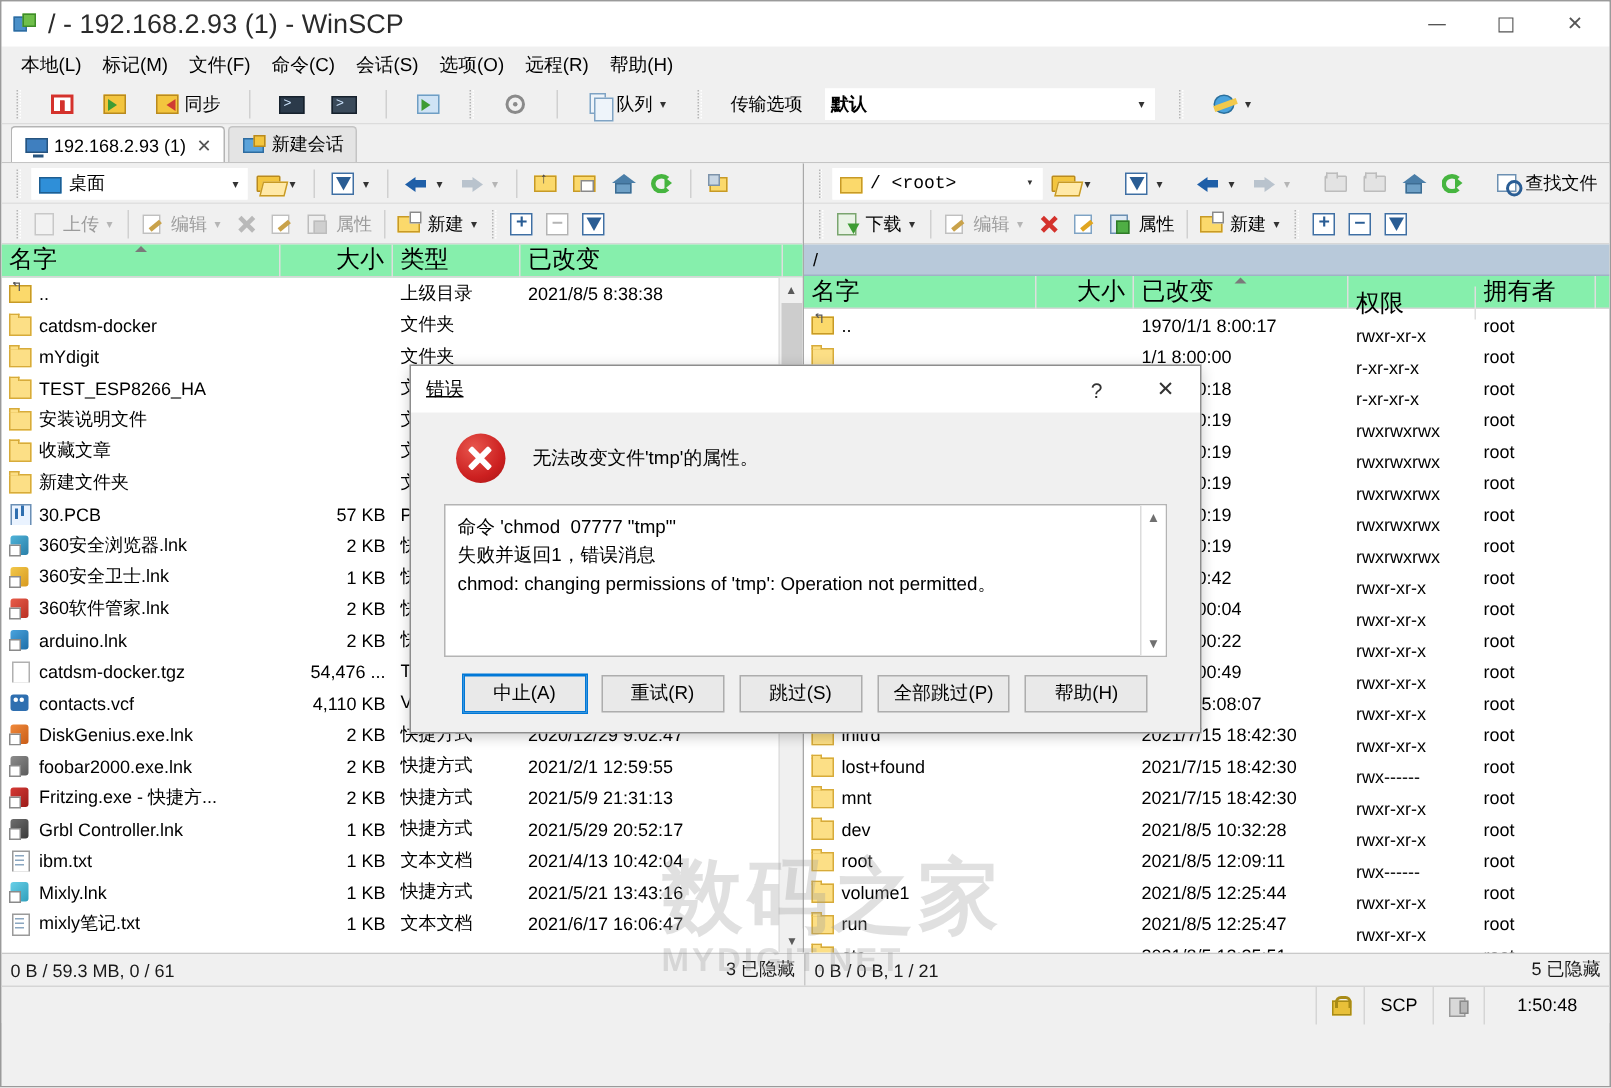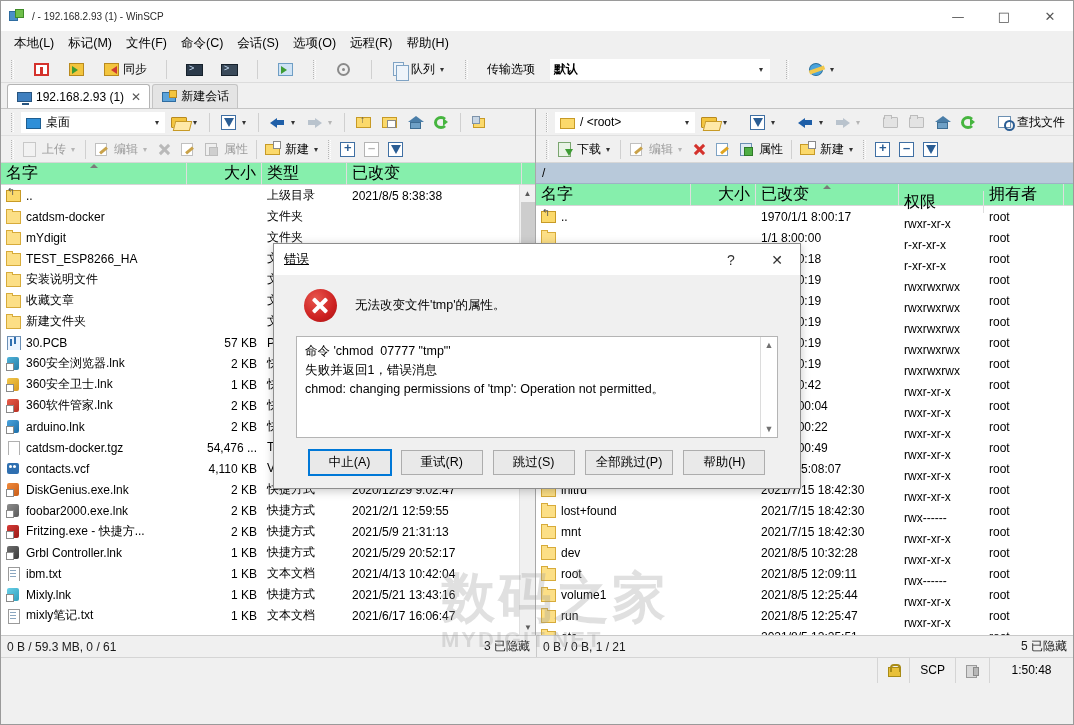--- a/index.html
+++ b/index.html
@@ -27,21 +27,21 @@
     display: flex; align-items: center;
     position: relative;
   }
   .titlebar .tb-icon {
     width: 16px; height: 16px; margin-left: 8px; margin-right: 7px;
     position: relative;
   }
   .tb-icon .sq1 { position:absolute; left:0; top:3px; width:9px; height:10px; background:#4a90c9; border:1px solid #2e6ca0; }
   .tb-icon .sq2 { position:absolute; left:6px; top:1px; width:9px; height:9px; background:#6fbf4a; border:1px solid #3f8c28; }
   .titlebar .tb-title {
-    font-size: 10px; color: #2b2b2b;
+    font-size: 18px; color: #2b2b2b;
     white-space: nowrap;
   }
   .wincontrols {
     position: absolute; right: 0; top: 0; height: 30px;
     display: flex; align-items: stretch;
   }
   .wincontrols div {
     width: 46px; display: flex; align-items: center; justify-content: center;
     color: #555; font-size: 13px; font-family: "DejaVu Sans", sans-serif;
   }
@@ -205,21 +205,21 @@
   }
   .pathcombo {
     height: 21px; min-width: 140px; flex: 0 0 auto;
     background:#ffffff; border:1px solid #ffffff;
     display:flex; align-items:center; gap:5px; padding: 0 2px 0 3px;
     font-size:12px;
   }
   .pathcombo .txt { flex:1; white-space:nowrap; }
   .pathcombo .dd { font-size:8px; color:#333; padding-right:3px;}
   .pathcombo.left-combo { width: 144px; }
-  .pathcombo.right-combo { width: 115px; }
+  .pathcombo.right-combo { width: 115px; font-family: Liberation Mono, monospace; }
 
   .opbar {
     height: 27px; display:flex; align-items:center; gap:1px;
     padding-left: 6px; background:#f0f0f0; border-bottom:1px solid #d7d7d7;
   }
   .tbbtn.disabled { color:#9b9b9b; }
 
   .addrline {
     height: 21px; background:#b8c9da;
     display:flex; align-items:center; padding-left:6px;

